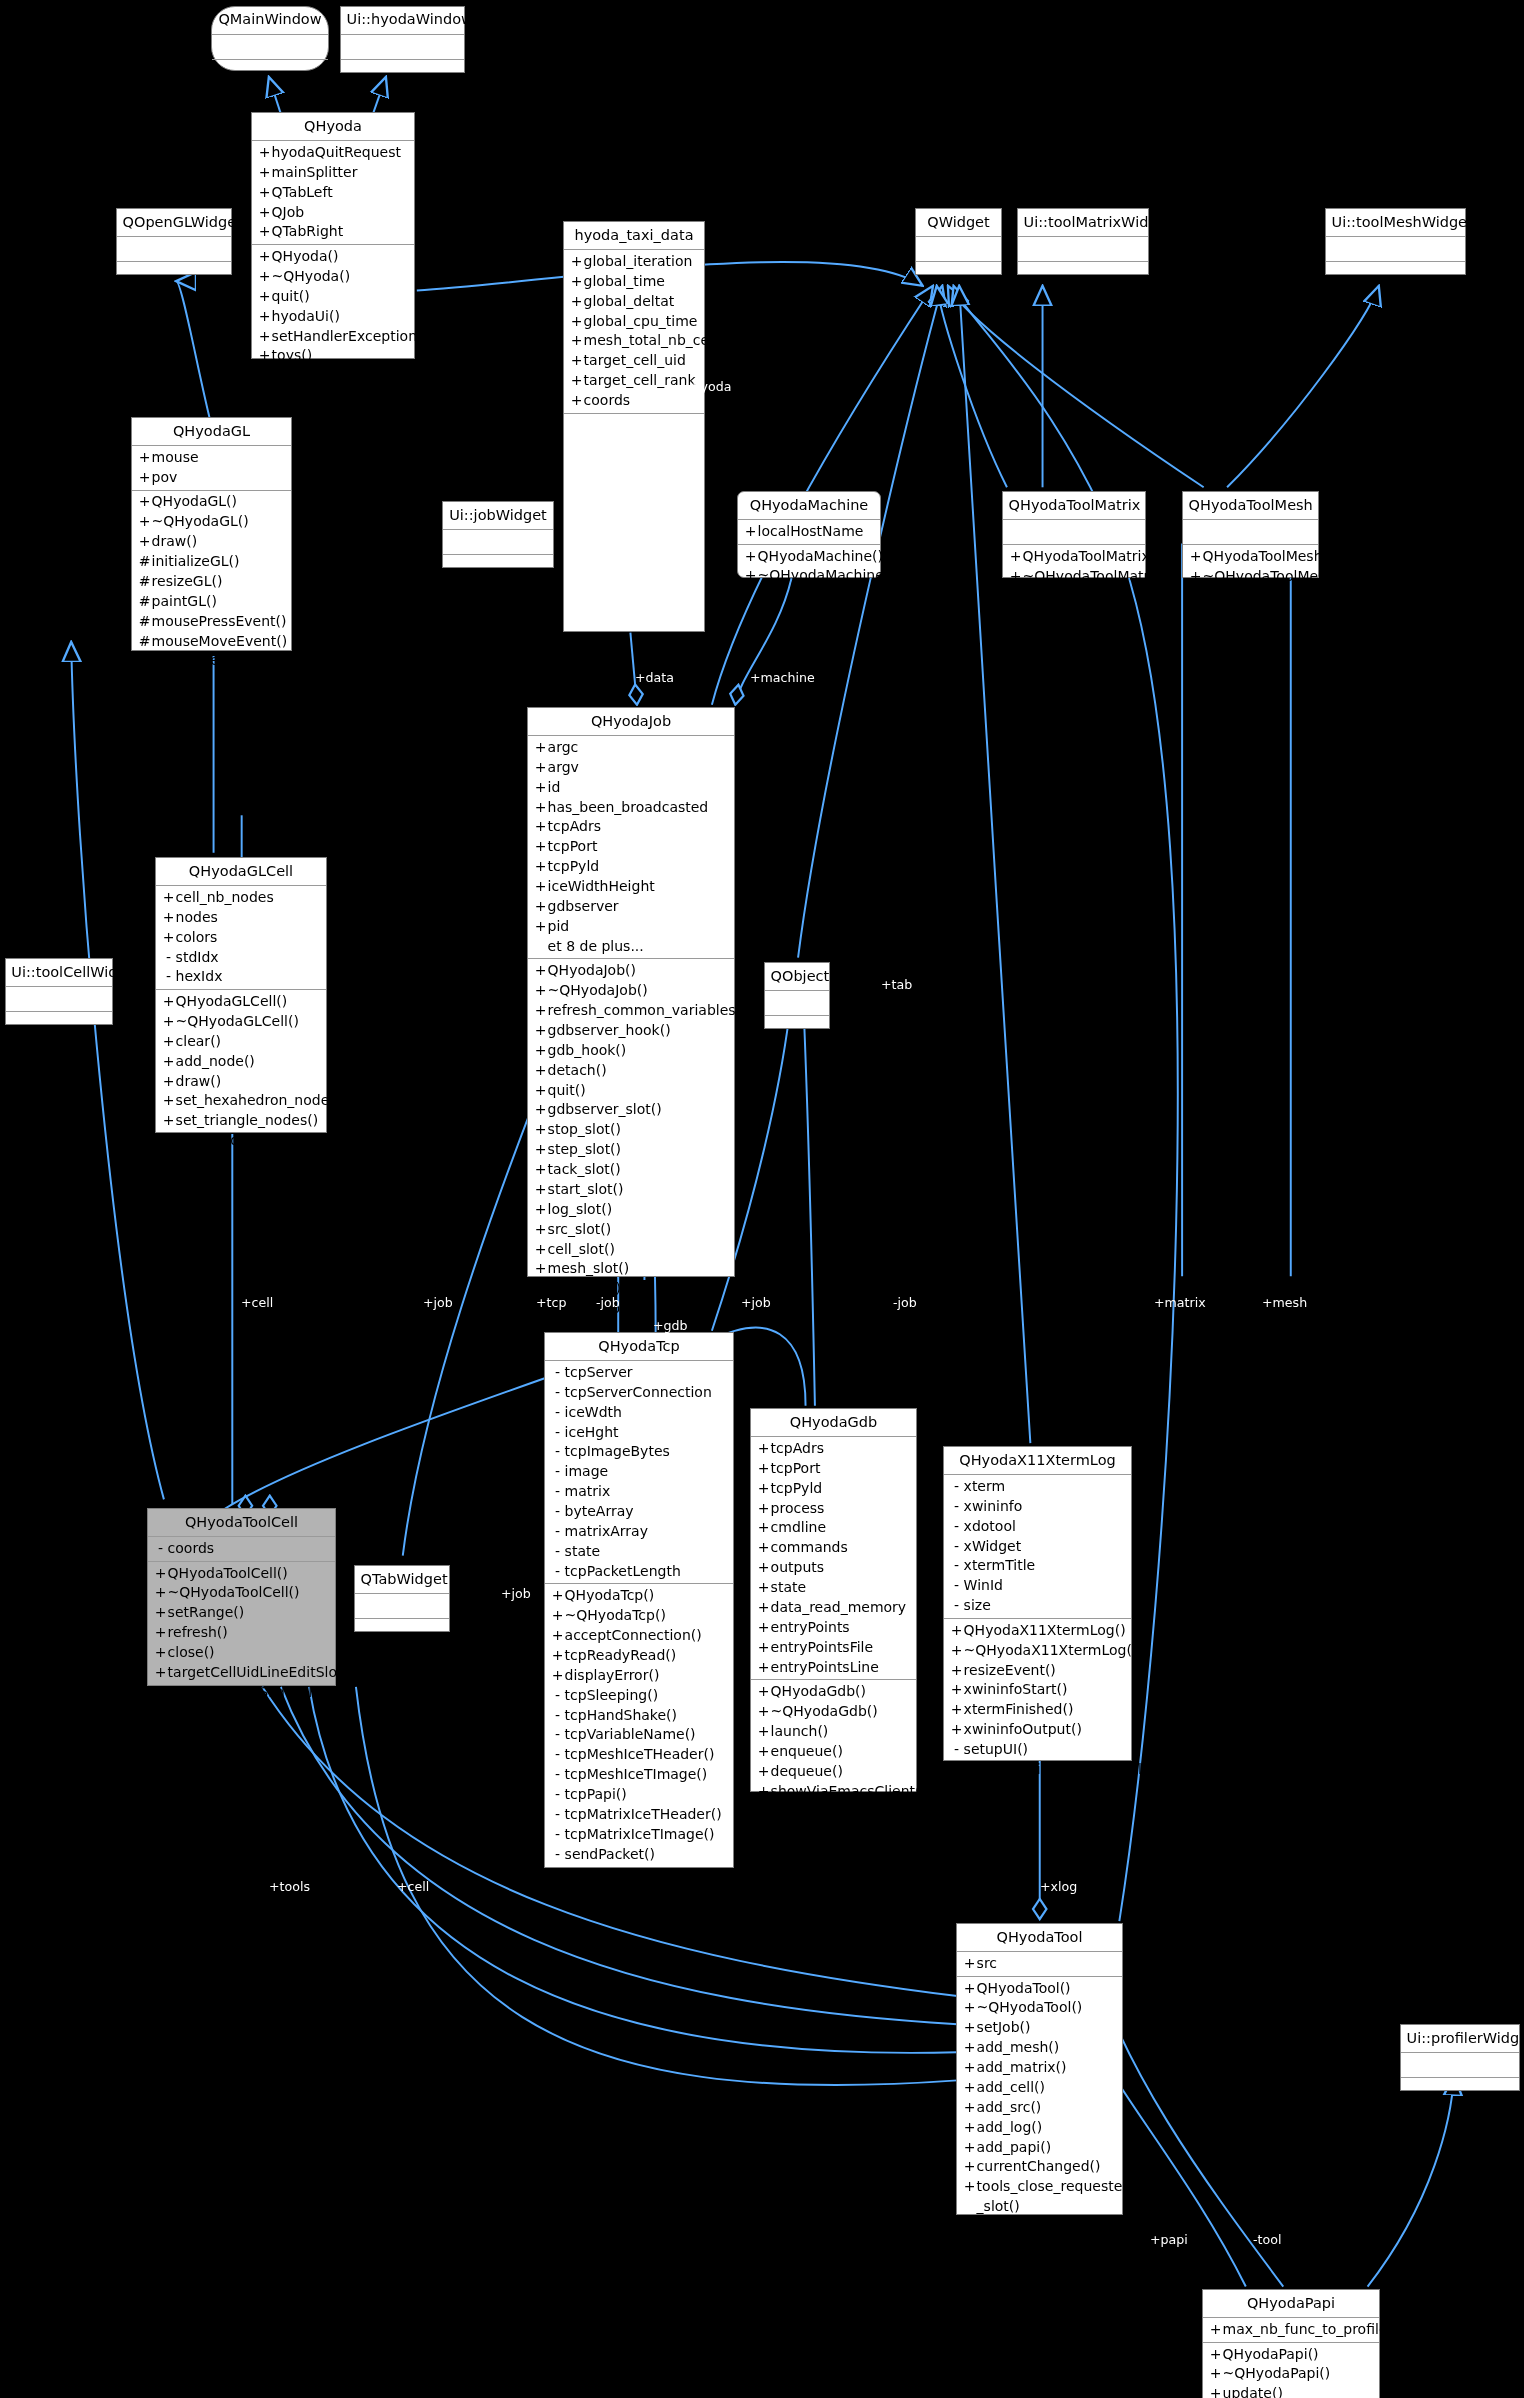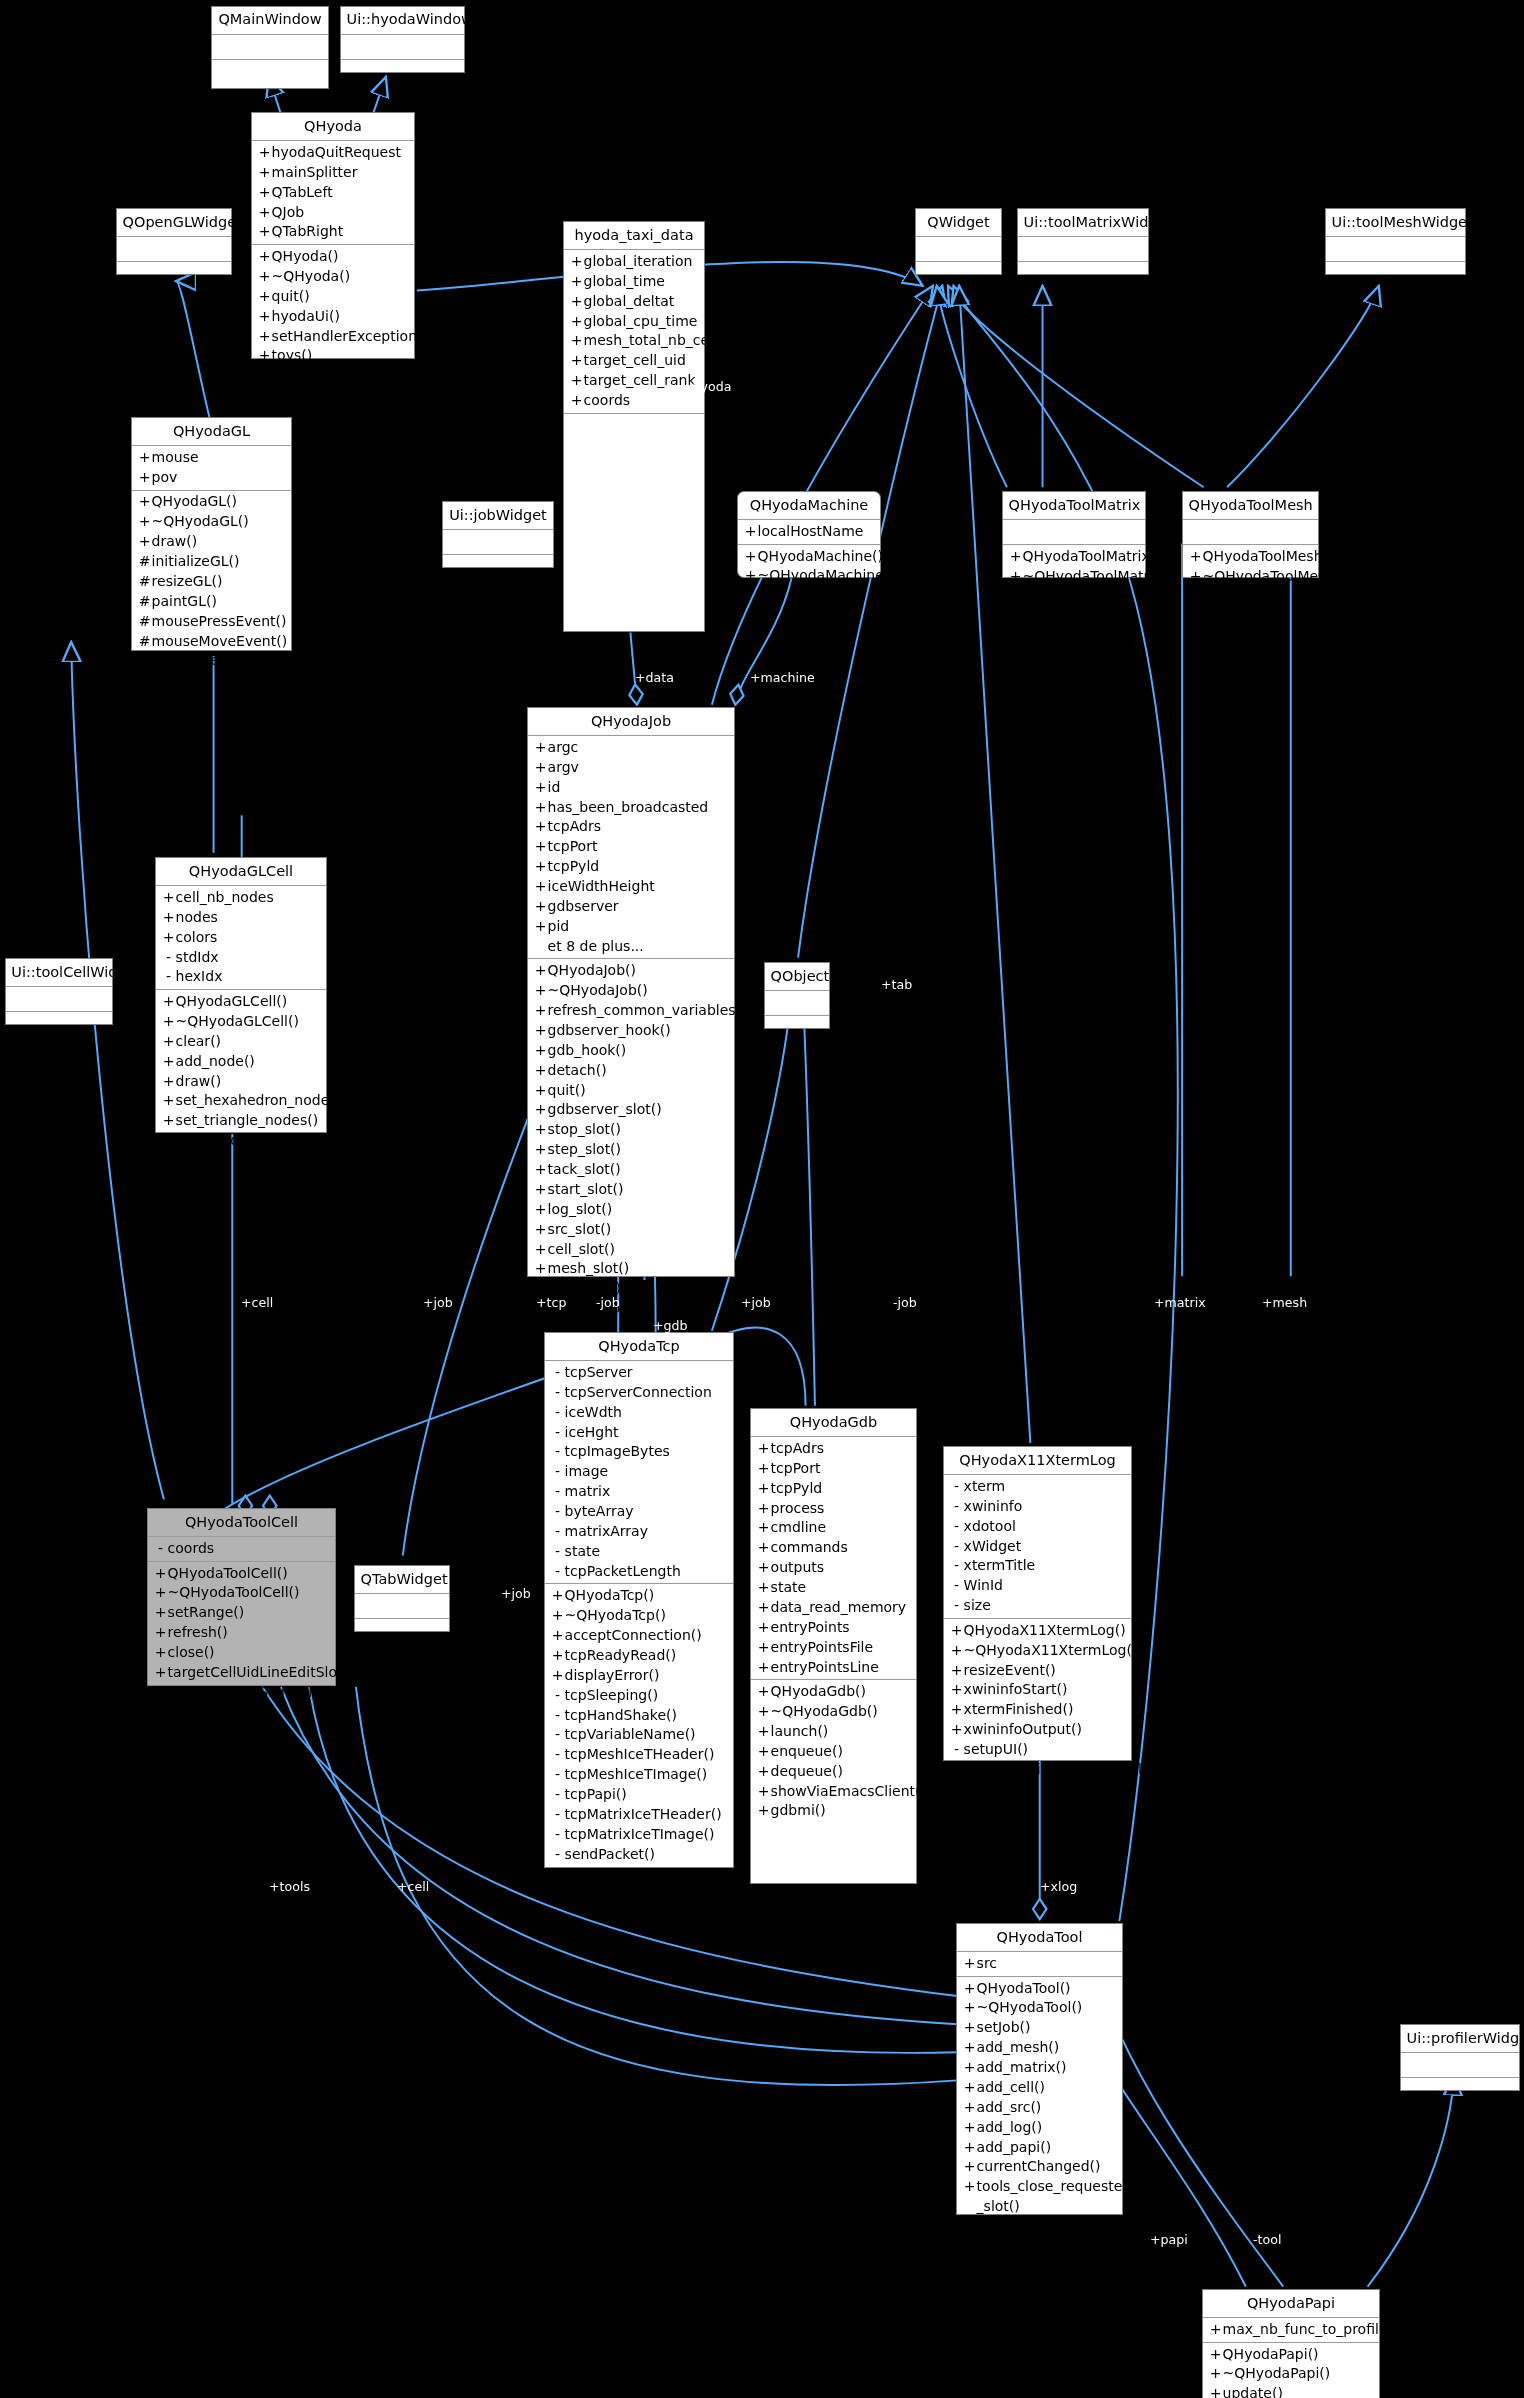--- a/index.html
+++ b/index.html
@@ -99,21 +99,21 @@
 
       <path d="M228,910 L228,700"></path>
 
       <path d="M430,1660 C450,1500 520,1300 600,1100"></path>
 
       <path d="M262,1600 L262,1596" marker-end="url(#hollowdia)"></path>
       <path d="M288,1600 L288,1596" marker-end="url(#hollowdia)"></path>
     </g>
   </svg>
 
-  <div class="box" style="left:211px;top:5.6px;width:118px;height:83px;">
+  <div class="box" style="left:211px;top:5.6px;width:118px;height:65px;border-radius:24px;">
     <div class="title">QMainWindow</div>
     <div class="sect empty"></div>
     <div class="sect empty"></div>
   </div>
 
   <div class="box" style="left:340px;top:5.6px;width:125px;height:67px;">
     <div class="title">Ui::hyodaWindow</div>
     <div class="sect empty"></div>
     <div class="sect empty"></div>
   </div>
@@ -696,21 +696,21 @@
           <span class="vis">-</span>
           <span class="nm">sendAcknowledgePacket()</span>
         </div>
         <div class="row">
           <span class="vis">-</span>
           <span class="nm">recvAcknowledgePacket()</span>
         </div>
       </div>
   </div>
 
-  <div class="box" style="left:750px;top:1408px;width:167px;height:476px;">
+  <div class="box" style="left:750px;top:1408px;width:167px;height:384px;">
     <div class="title">QHyodaGdb</div>
     <div class="sect">
         <div class="row">
           <span class="vis">+</span>
           <span class="nm">tcpAdrs</span>
         </div>
         <div class="row">
           <span class="vis">+</span>
           <span class="nm">tcpPort</span>
         </div>

